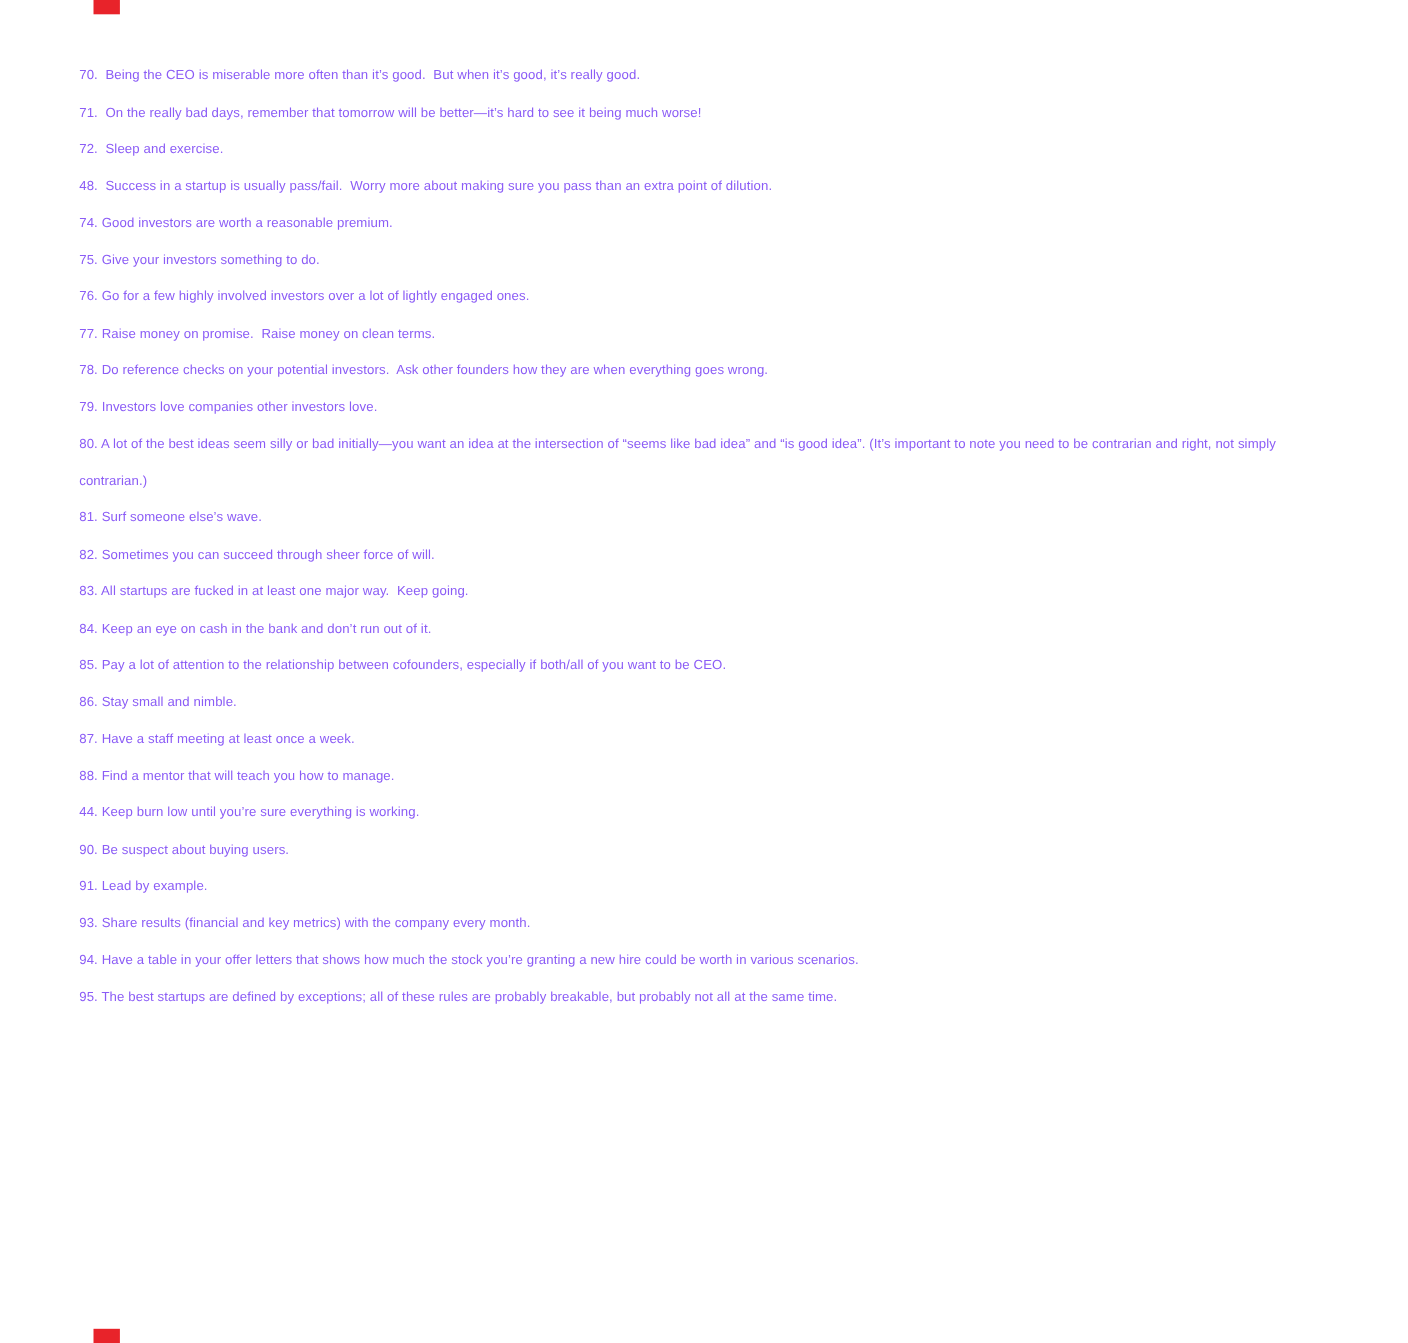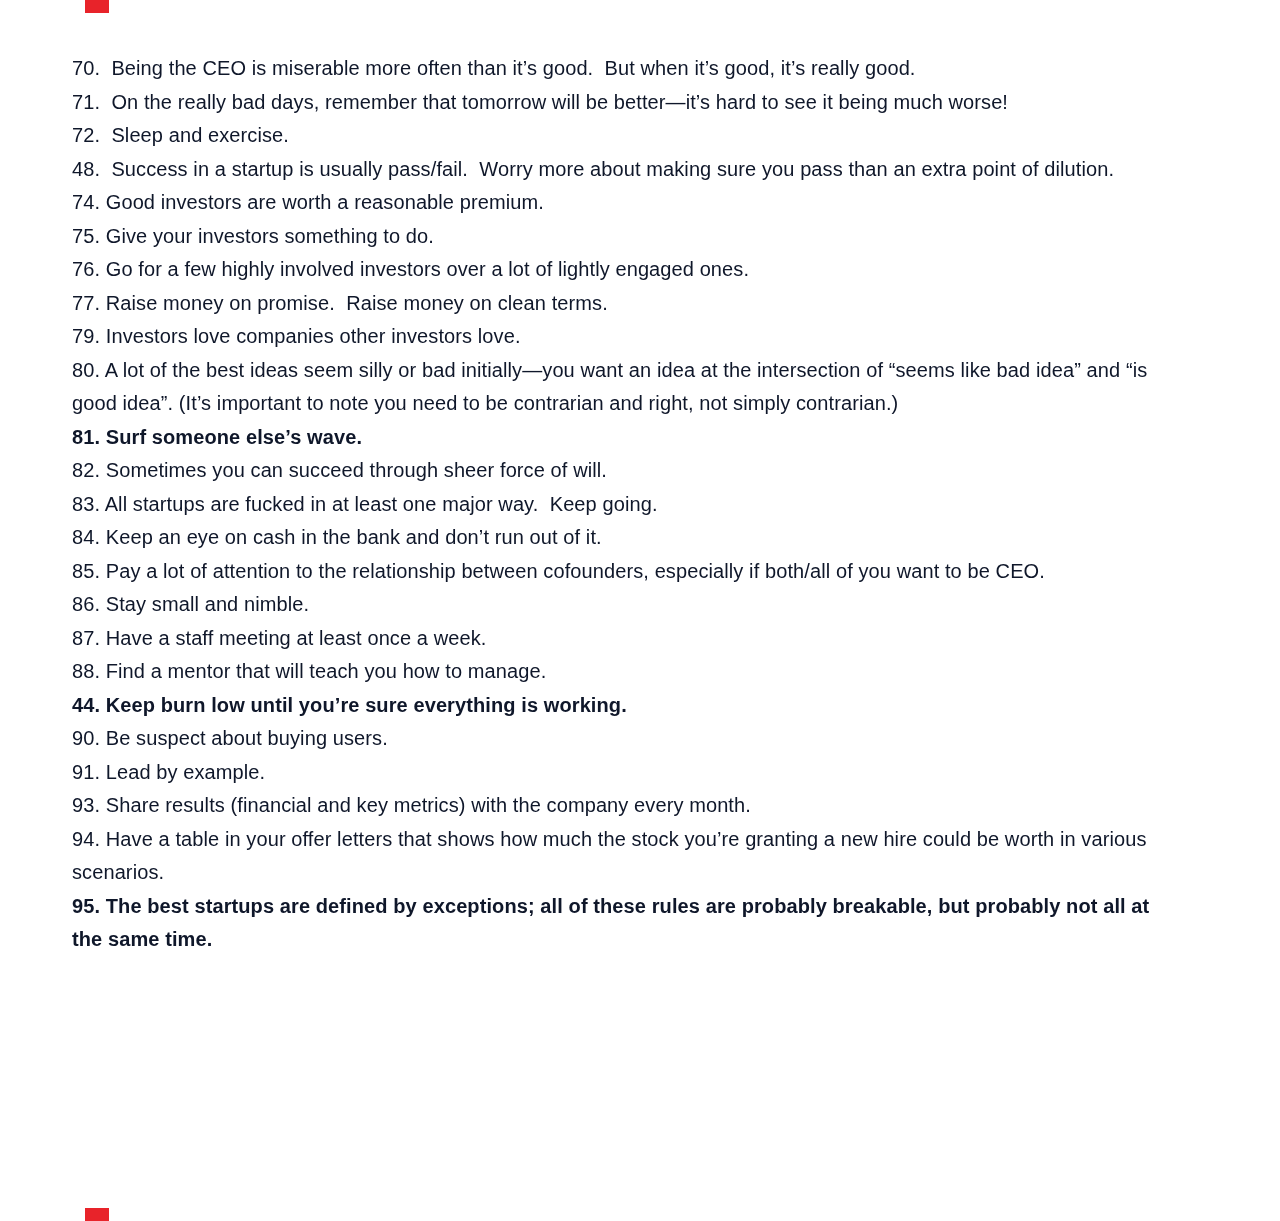--- a/index.html
+++ b/index.html
@@ -16,29 +16,29 @@
   }
   .content {
     position: absolute;
     left: 72px;
     top: 52px;
     width: 1112px;
   }
   p.item {
     margin: 0;
     padding: 0;
-    font-size: 20px;
+    font-size: 12px;
     line-height: 33.5px;
-    color: #0f172a;
+    color: #8b5cf6;
     white-space: pre-wrap;
     letter-spacing: 0.1px;
     font-weight: 400;
   }
   p.item.bold {
-    font-weight: 700;
+    font-weight: 400;
   }
   .marker {
     position: absolute;
     left: 85px;
     width: 24px;
     height: 13px;
     background: #e8232a;
   }
   .marker.top { top: 0; }
   .marker.bottom { bottom: 0; }
@@ -50,20 +50,21 @@
 
 <div class="content">
   <p class="item">70.  Being the CEO is miserable more often than it’s good.  But when it’s good, it’s really good.</p>
   <p class="item">71.  On the really bad days, remember that tomorrow will be better—it’s hard to see it being much worse!</p>
   <p class="item">72.  Sleep and exercise.</p>
   <p class="item">48.  Success in a startup is usually pass/fail.  Worry more about making sure you pass than an extra point of dilution.</p>
   <p class="item">74. Good investors are worth a reasonable premium.</p>
   <p class="item">75. Give your investors something to do.</p>
   <p class="item">76. Go for a few highly involved investors over a lot of lightly engaged ones.</p>
   <p class="item">77. Raise money on promise.  Raise money on clean terms.</p>
+  <p class="item">78. Do reference checks on your potential investors.  Ask other founders how they are when everything goes wrong.</p>
   <p class="item">79. Investors love companies other investors love.</p>
   <p class="item">80. A lot of the best ideas seem silly or bad initially—you want an idea at the intersection of “seems like bad idea” and “is good idea”. (It’s important to note you need to be contrarian and right, not simply contrarian.)</p>
   <p class="item bold">81. Surf someone else’s wave.</p>
   <p class="item">82. Sometimes you can succeed through sheer force of will.</p>
   <p class="item">83. All startups are fucked in at least one major way.  Keep going.</p>
   <p class="item">84. Keep an eye on cash in the bank and don’t run out of it.</p>
   <p class="item">85. Pay a lot of attention to the relationship between cofounders, especially if both/all of you want to be CEO.</p>
   <p class="item">86. Stay small and nimble.</p>
   <p class="item">87. Have a staff meeting at least once a week.</p>
   <p class="item">88. Find a mentor that will teach you how to manage.</p>

